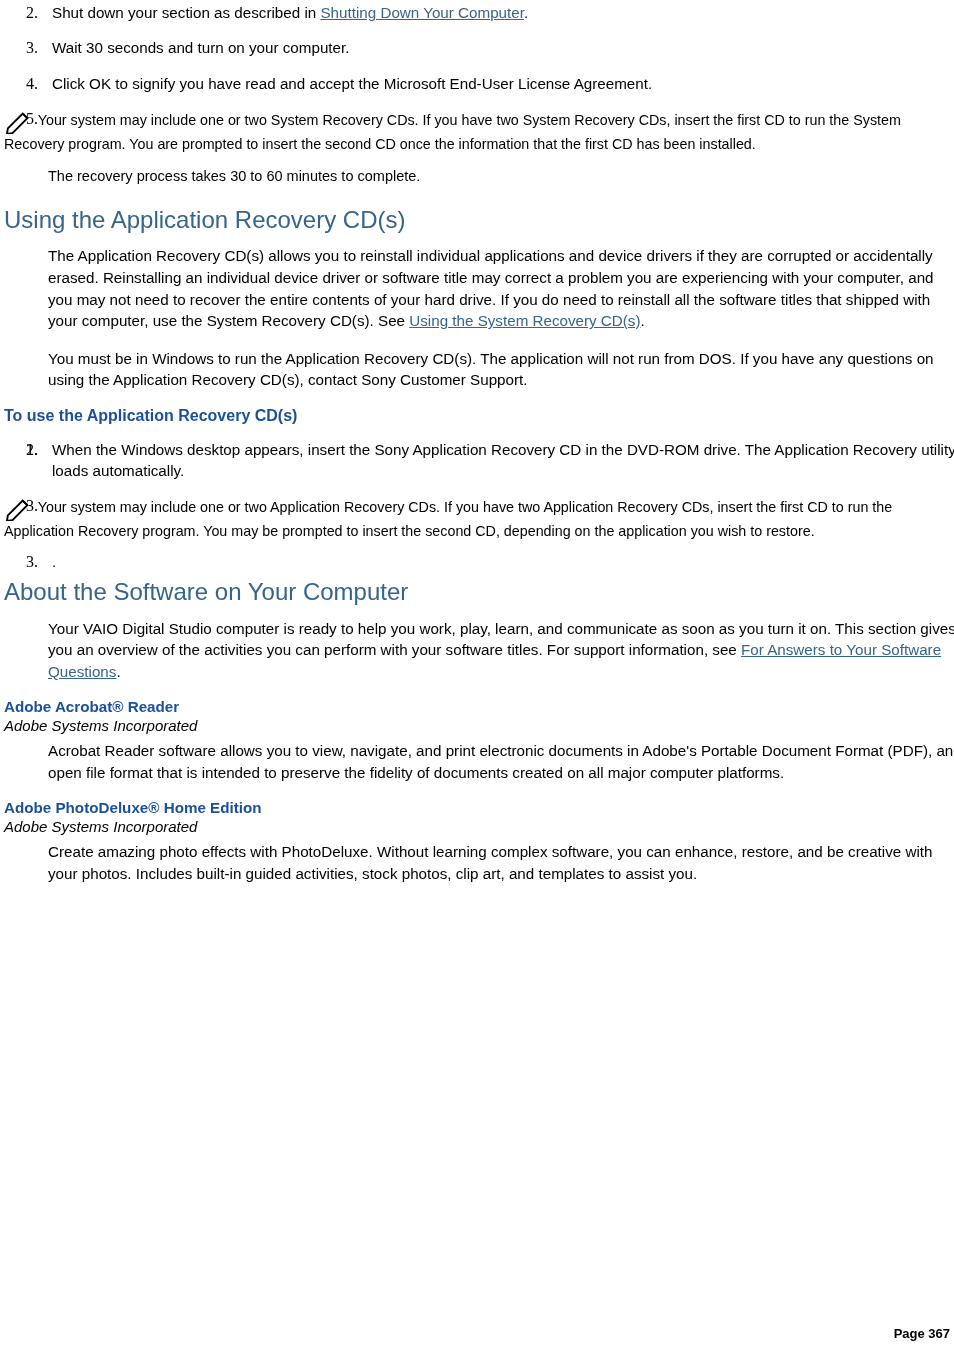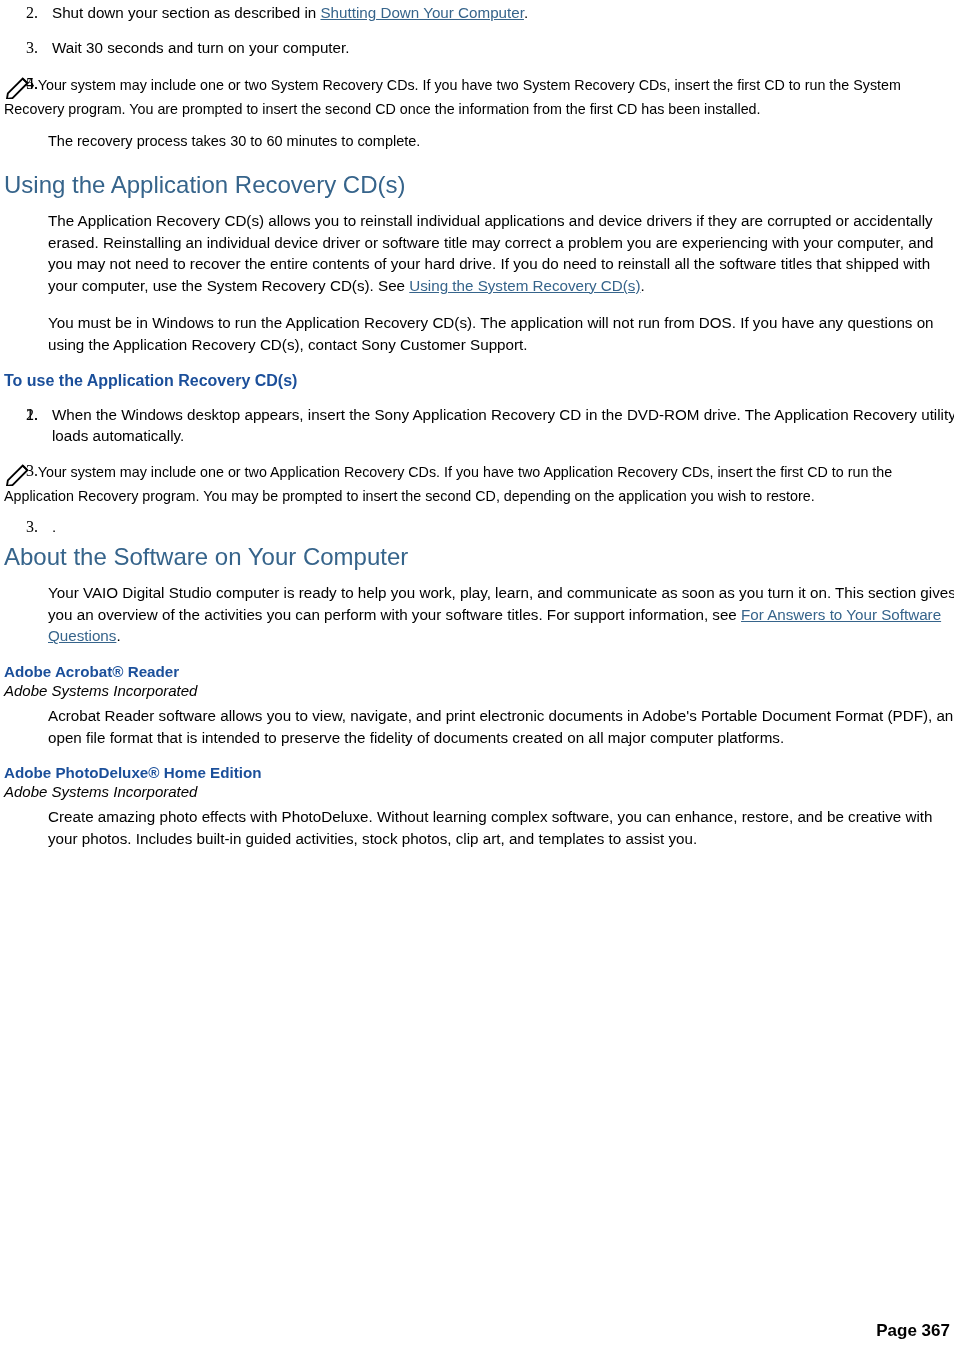--- a/index.html
+++ b/index.html
@@ -95,21 +95,21 @@
     position: absolute;
     left: -26px;
     top: 0;
     font-family: "Times New Roman", Times, serif;
     font-size: 16px;
   }
   .page-num {
     position: absolute;
     right: 8px;
     bottom: 6px;
-    font-size: 17px;
+    font-size: 13px;
     font-weight: bold;
   }
   .page-wrap {
     position: relative;
     min-height: 1345px;
   }
 </style>
 </head>
 <body>
 
@@ -119,34 +119,35 @@
     <li>
       <span class="num">2.</span>
       <span>Shut down your section as described in </span><a href="#" class="doc-link">Shutting Down Your Computer</a><span>.</span>
     </li>
     <li>
       <span class="num">3.</span>
       <span>Wait 30 seconds and turn on your computer.</span>
     </li>
     <li>
       <span class="num">4.</span>
+      <span>Click OK to signify you have read and accept the Microsoft End-User License Agreement.</span>
     </li>
     <li>
       <span class="num">5.</span>
     </li>
   </ol>
 
   <div class="note-block">
     <span class="note-icon">
       <svg viewBox="0 0 32 28" width="30" height="26">
         <path d="M4 22 L20 6 L25 11 L9 27 L3 28 Z" fill="none" stroke="#000" stroke-width="2"></path>
         <path d="M20 6 L25 11" stroke="#000" stroke-width="2"></path>
         <path d="M3 28 L9 27" stroke="#000" stroke-width="1"></path>
       </svg>
-    </span><span> Your system may include one or two System Recovery CDs. If you have two System Recovery CDs, insert the first CD to run the System Recovery program. You are prompted to insert the second CD once the information from the first CD has been installed.</span>
+    </span><span> Your system may include one or two System Recovery CDs. If you have two System Recovery CDs, insert the first CD to run the System Recovery program. You are prompted to insert the second CD once the information that the first CD has been installed.</span>
   </div>
 
   <div class="indent">The recovery process takes 30 to 60 minutes to complete.</div>
 
   <h2 class="sec-title">Using the Application Recovery CD(s)</h2>
 
   <p class="body-para">
     <span>The Application Recovery CD(s) allows you to reinstall individual applications and device drivers if they are corrupted or accidentally erased. Reinstalling an individual device driver or software title may correct a problem you are experiencing with your computer, and you may not need to recover the entire contents of your hard drive. If you do need to reinstall all the software titles that shipped with your computer, use the System Recovery CD(s). See </span><a href="#" class="doc-link">Using the System Recovery CD(s)</a><span>.</span>
   </p>
 

